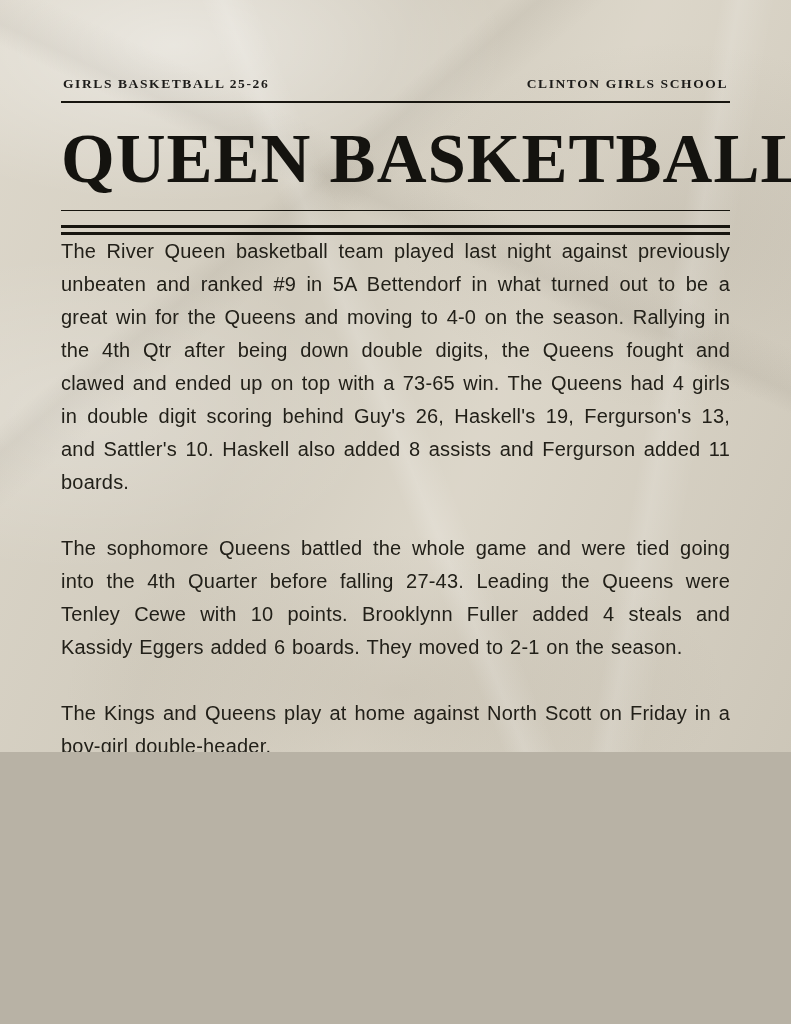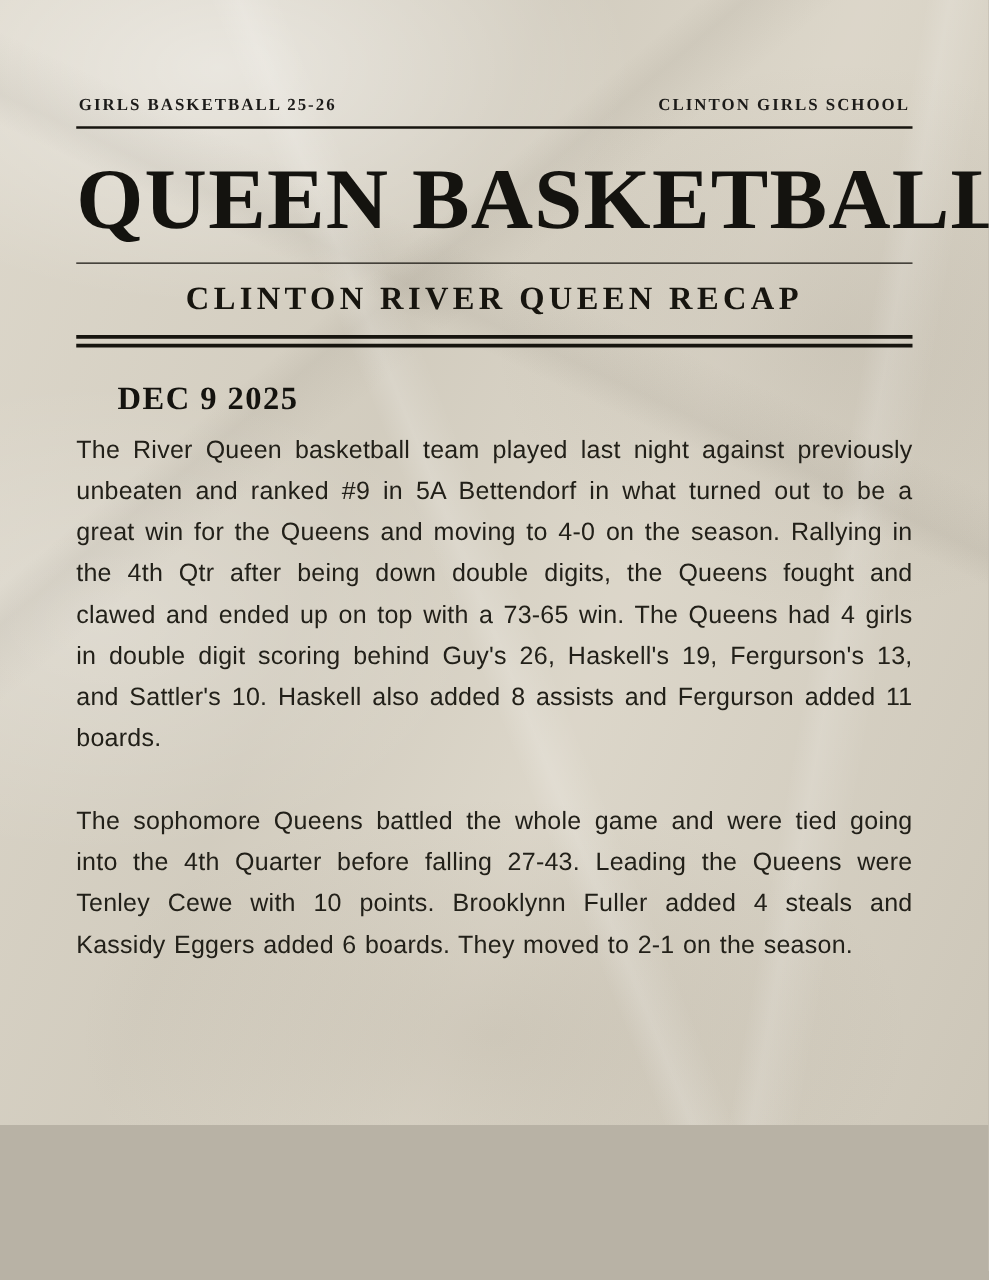--- a/index.html
+++ b/index.html
@@ -3,21 +3,21 @@
 <meta charset="utf-8">
 <style>
   html, body {
     margin: 0;
     padding: 0;
     background: #b8b2a5;
   }
   .page {
     position: relative;
     width: 791px;
-    height: 900px;
+    height: 752px;
     margin: 0 auto;
     box-sizing: border-box;
     overflow: hidden;
     color: #1c1b19;
     background:
       radial-gradient(ellipse 60% 30% at 22% 6%, rgba(255,255,255,0.45), rgba(255,255,255,0) 70%),
       radial-gradient(ellipse 50% 35% at 85% 30%, rgba(125,115,98,0.14), rgba(125,115,98,0) 70%),
       radial-gradient(ellipse 55% 30% at 10% 55%, rgba(255,255,255,0.22), rgba(255,255,255,0) 70%),
       radial-gradient(ellipse 60% 30% at 50% 92%, rgba(137,126,106,0.16), rgba(137,126,106,0) 70%),
       linear-gradient(112deg, rgba(255,255,255,0.10) 0%, rgba(0,0,0,0.03) 38%, rgba(255,255,255,0.08) 60%, rgba(96,88,74,0.10) 100%),
@@ -127,26 +127,25 @@
 
     <div class="masthead">
       <span>GIRLS BASKETBALL 25-26</span>
       <span>CLINTON GIRLS SCHOOL</span>
     </div>
 
     <div class="headline">QUEEN BASKETBALL</div>
 
     <hr class="rule-thin">
 
-    <div class="subhead">CLINTON RIVER QUEEN RECAP</div>
 
     <div class="rule-double"></div>
 
-    <div class="dateline">DEC 9 2025</div>
 
     <div class="article">
       <p>The River Queen basketball team played last night against previously unbeaten and ranked #9 in 5A Bettendorf in what turned out to be a great win for the Queens and moving to 4-0 on the season. Rallying in the 4th Qtr after being down double digits, the Queens fought and clawed and ended up on top with a 73-65 win. The Queens had 4 girls in double digit scoring behind Guy's 26, Haskell's 19, Fergurson's 13, and Sattler's 10. Haskell also added 8 assists and Fergurson added 11 boards.</p>
       <p>The sophomore Queens battled the whole game and were tied going into the 4th Quarter before falling 27-43. Leading the Queens were Tenley Cewe with 10 points. Brooklynn Fuller added 4 steals and Kassidy Eggers added 6 boards. They moved to 2-1 on the season.</p>
+      <p>The Kings and Queens play at home against North Scott on Friday in a boy-girl double-header.</p>
     </div>
 
 
   </div>
 </div>
 
 </body></html>

